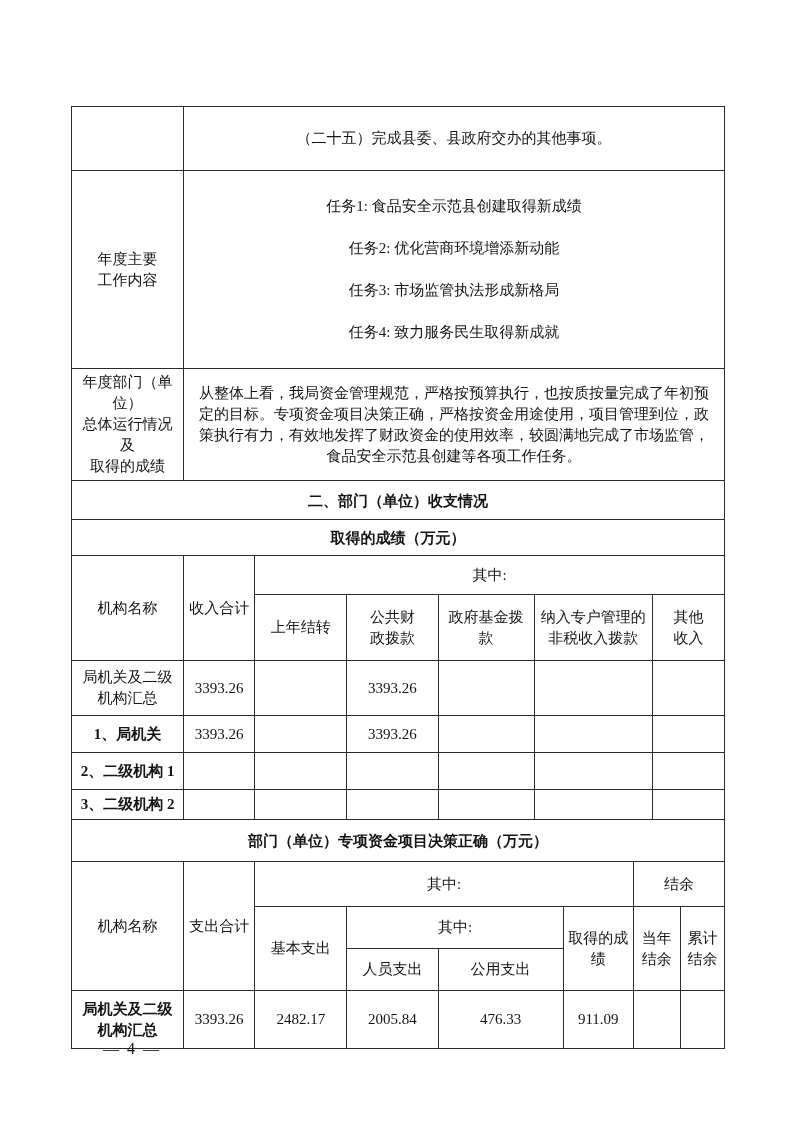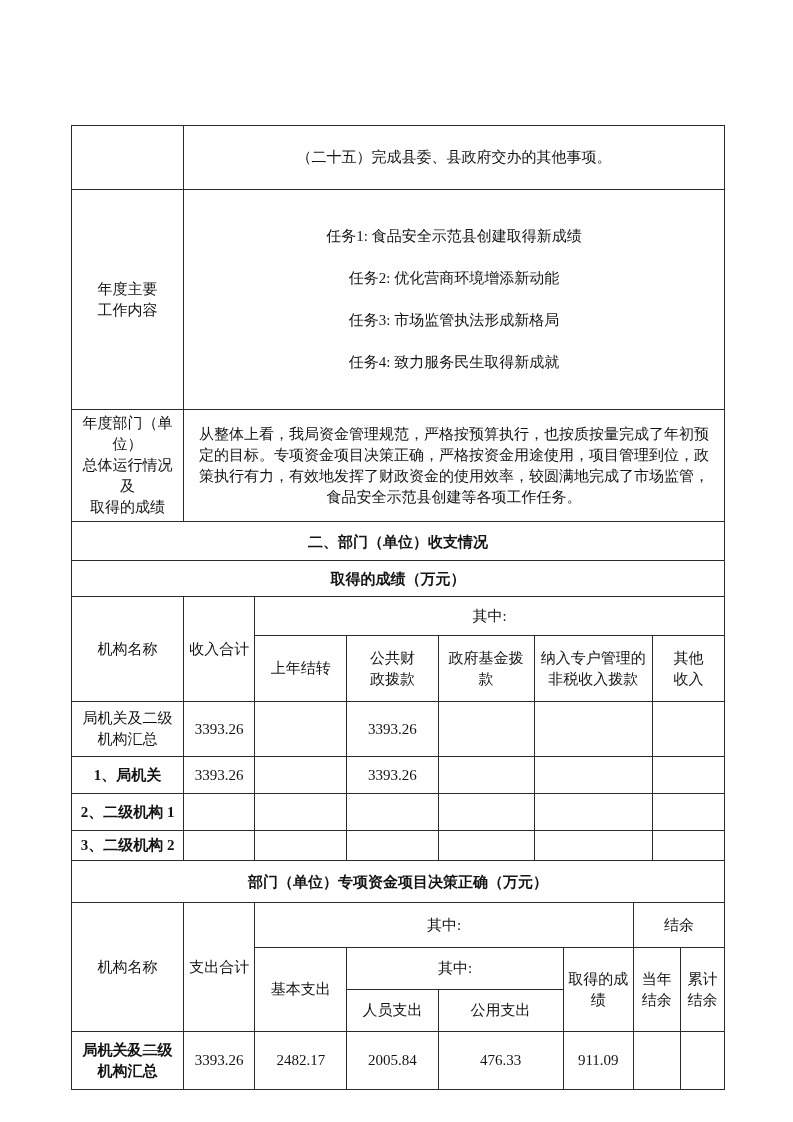--- a/index.html
+++ b/index.html
@@ -11,21 +11,20 @@
   }
   .doc{
     position:absolute;
     left:71px;top:106px;
     width:656px;
   }
   table.t{
     border-collapse:collapse;
     table-layout:fixed;
     width:654px;
-    margin-top:19px;
   }
   table.t + table.t{margin-top:-1px;padding-left:6px;}
   table.t td{
     border:1.5px solid #2b2b2b;
     white-space:pre-line;
     vertical-align:middle;
     font-size:15px;
     line-height:21px;
     padding:2px 4px;
     overflow:hidden;
@@ -67,21 +66,21 @@
         <col style="width:540px">
       </colgroup>
     <tbody>
         <tr style="height:64px">
       <td></td>
       <td class="va-top ta-left big" style="padding:6px 10px">（二十五）完成县委、县政府交办的其他事项。</td>
     </tr>
     <tr style="height:123px">
       <td>年度主要
 工作内容</td>
-      <td class="ta-left big" style="padding:15px 10px">
+      <td class="ta-left big" style="padding:4px 10px">
         <div>任务1: 食品安全示范县创建取得新成绩</div>
         <div>任务2: 优化营商环境增添新动能</div>
         <div>任务3: 市场监管执法形成新格局</div>
         <div>任务4: 致力服务民生取得新成就</div>
       </td>
     </tr>
     <tr style="height:112px">
       <td class="label-sm">年度部门（单位）
 总体运行情况及
 取得的成绩</td>

